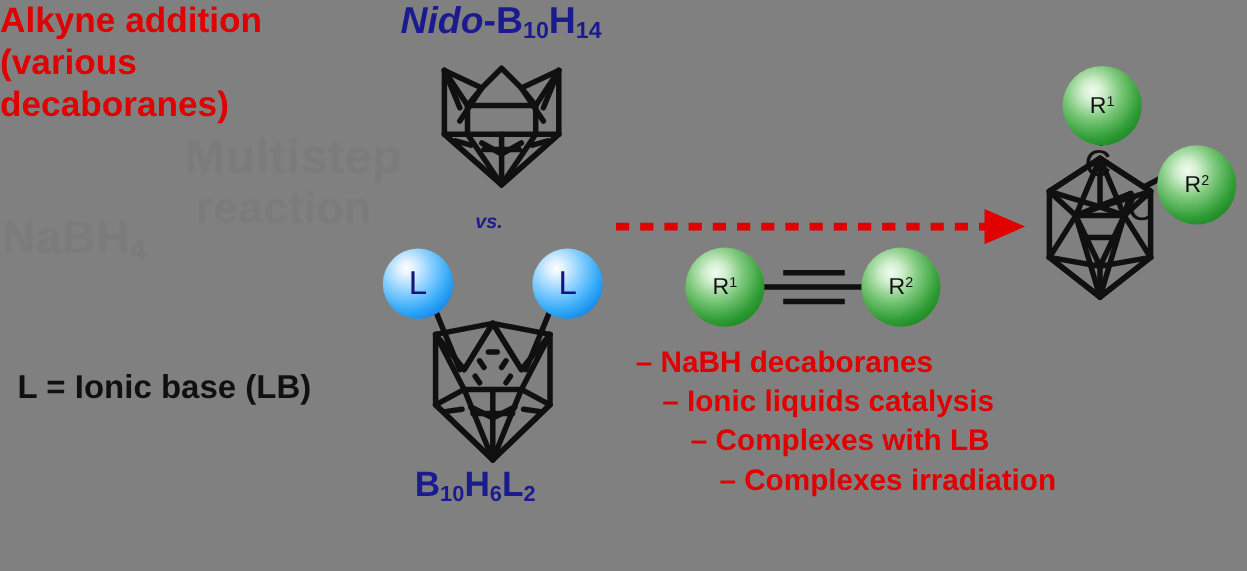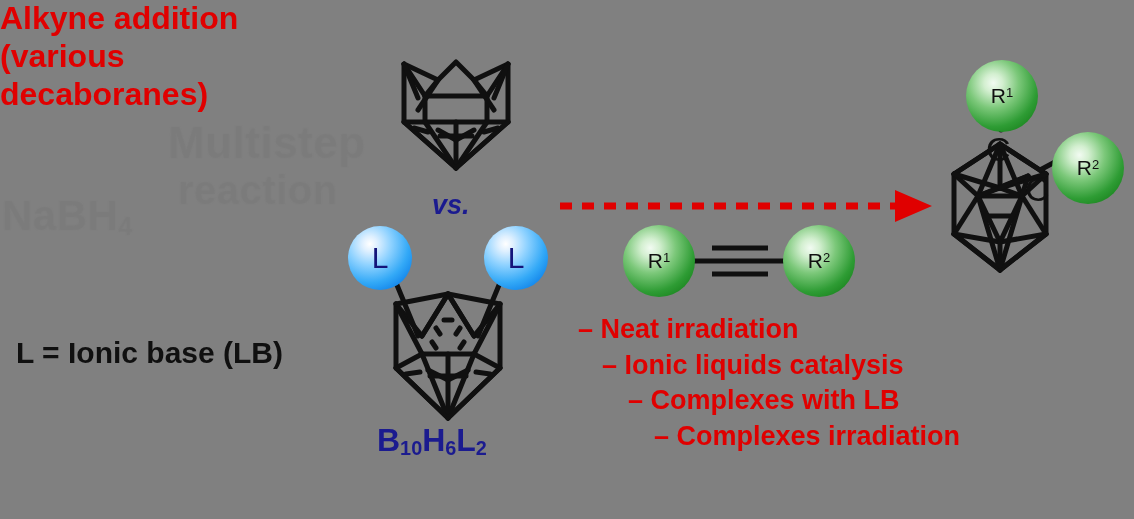--- a/index.html
+++ b/index.html
@@ -27,21 +27,21 @@
 
   .title-nido {
     left: 364px; top: 2px;
     font-size: 34px; font-weight: bold;
   }
   .title-nido .ital { font-style: italic; }
   .title-nido sub { font-size: 0.62em; vertical-align: -0.22em; font-weight: bold; font-style: normal;}
 
   .vs-label {
     left: 432px; top: 192px;
-    font-size: 27px; font-weight: bold; font-style: italic;
+    font-size: 18px; font-weight: bold; font-style: italic;
   }
 
   .formula-b10 {
     left: 377px; top: 424px;
     font-size: 32px; font-weight: bold;
   }
   .formula-b10 sub { font-size: 0.62em; vertical-align: -0.22em; }
 
   .lewis-legend {
     left: 16px; top: 338px;
@@ -133,20 +133,23 @@
 </style>
 </head>
 <body style="background: rgb(128, 128, 128);">
 
 <div id="scheme" style="background: rgb(128, 128, 128);">
 
   <div class="ghost ghost-1">Multistep</div>
   <div class="ghost ghost-2">reaction</div>
   <div class="ghost ghost-3"><span>NaBH</span><sub>4</sub></div>
 
+  <div class="txt navy title-nido">
+    <span class="ital">Nido</span><span>-</span><span>B</span><sub>10</sub><span>H</span><sub>14</sub>
+  </div>
 
   <svg class="svg-layer" width="1134" height="519" style="pointer-events:none;">
     <g fill="none" stroke="#101010" stroke-width="5" stroke-linecap="round" stroke-linejoin="round" transform="translate(398,58)">
 
       <path d="M 6,6 L 6,64 L 58,110 L 110,64 L 110,6 L 76,22 L 58,4 L 40,22 Z"></path>
 
       <path d="M 27,38 L 89,38 L 89,64 L 27,64 Z"></path>
 
       <path d="M 6,6 L 27,38"></path>
       <path d="M 40,22 L 27,38"></path>
@@ -277,21 +280,21 @@
   </div>
 
   <div class="sphere sphere-green Ra1">
     <span class="lbl"><span>R</span><sup>1</sup></span>
   </div>
   <div class="sphere sphere-green Ra2">
     <span class="lbl"><span>R</span><sup>2</sup></span>
   </div>
 
   <ul class="cond-list">
-    <li>– Neat irradiation</li>
+    <li>– NaBH decaboranes</li>
     <li>– Ionic liquids catalysis</li>
     <li>– Complexes with LB</li>
     <li>– Complexes irradiation</li>
   </ul>
 
   <div class="txt black" style="left:986px; top:132px; font-size:34px;">C</div>
   <div class="txt black" style="left:1025px; top:172px; font-size:34px;">C</div>
 
   <div class="sphere sphere-green Rp1">
     <span class="lbl"><span>R</span><sup>1</sup></span>

